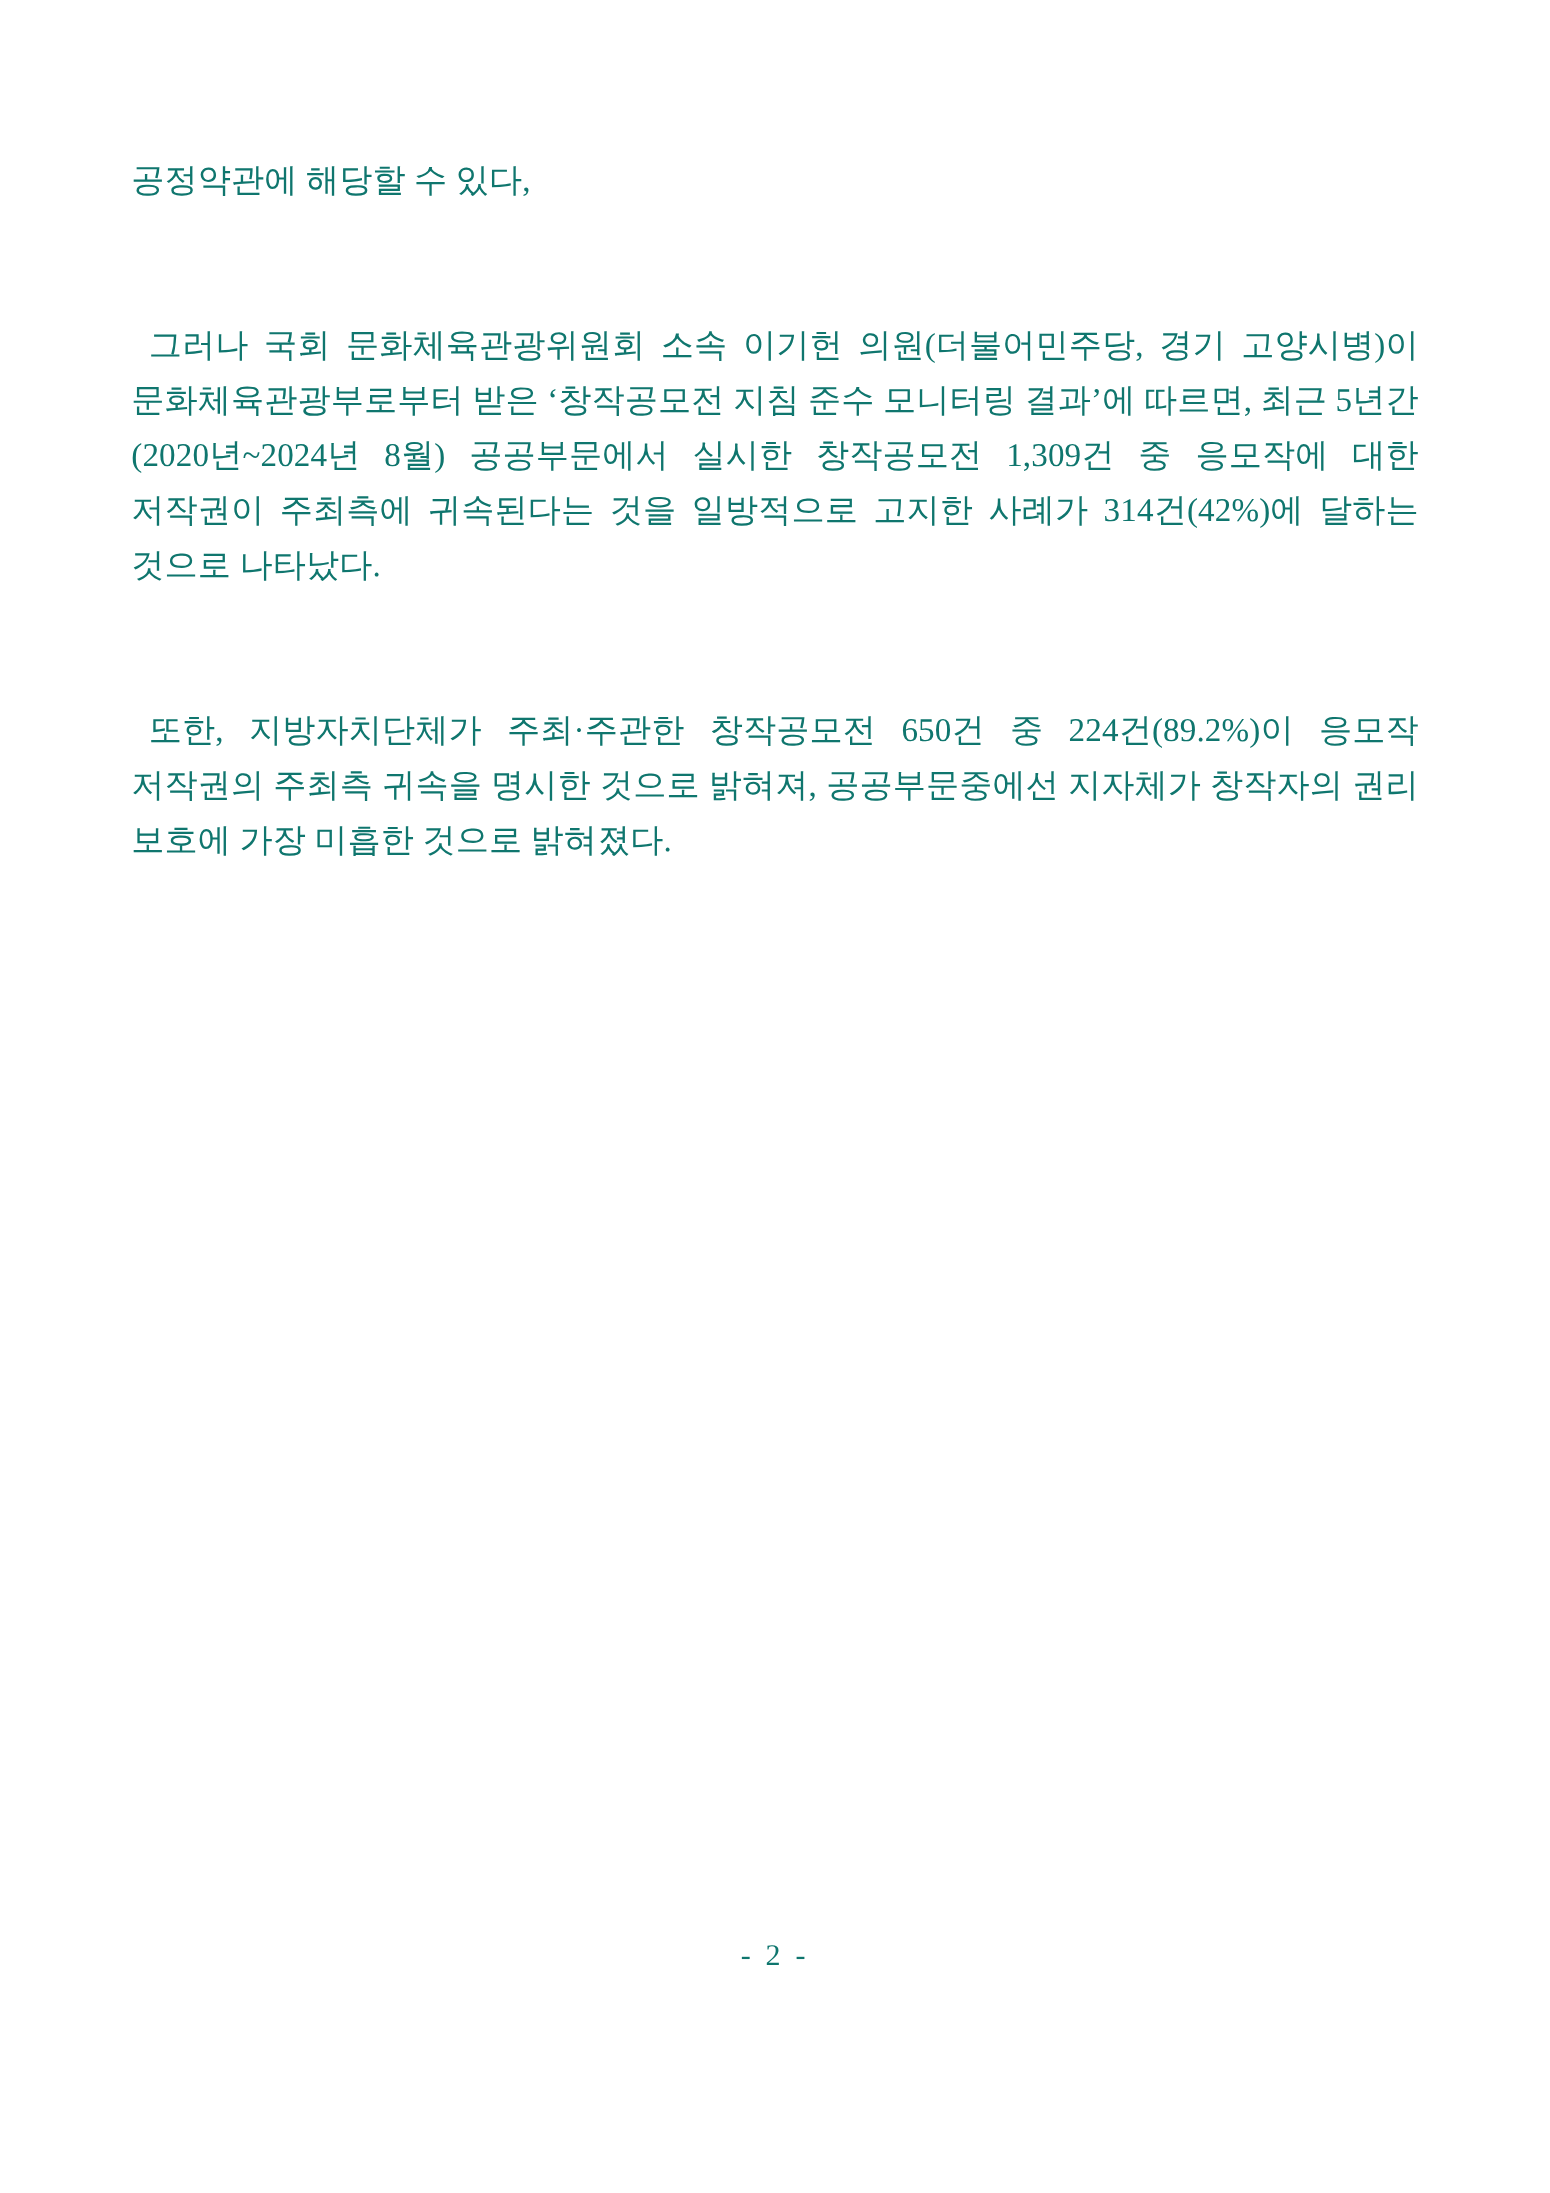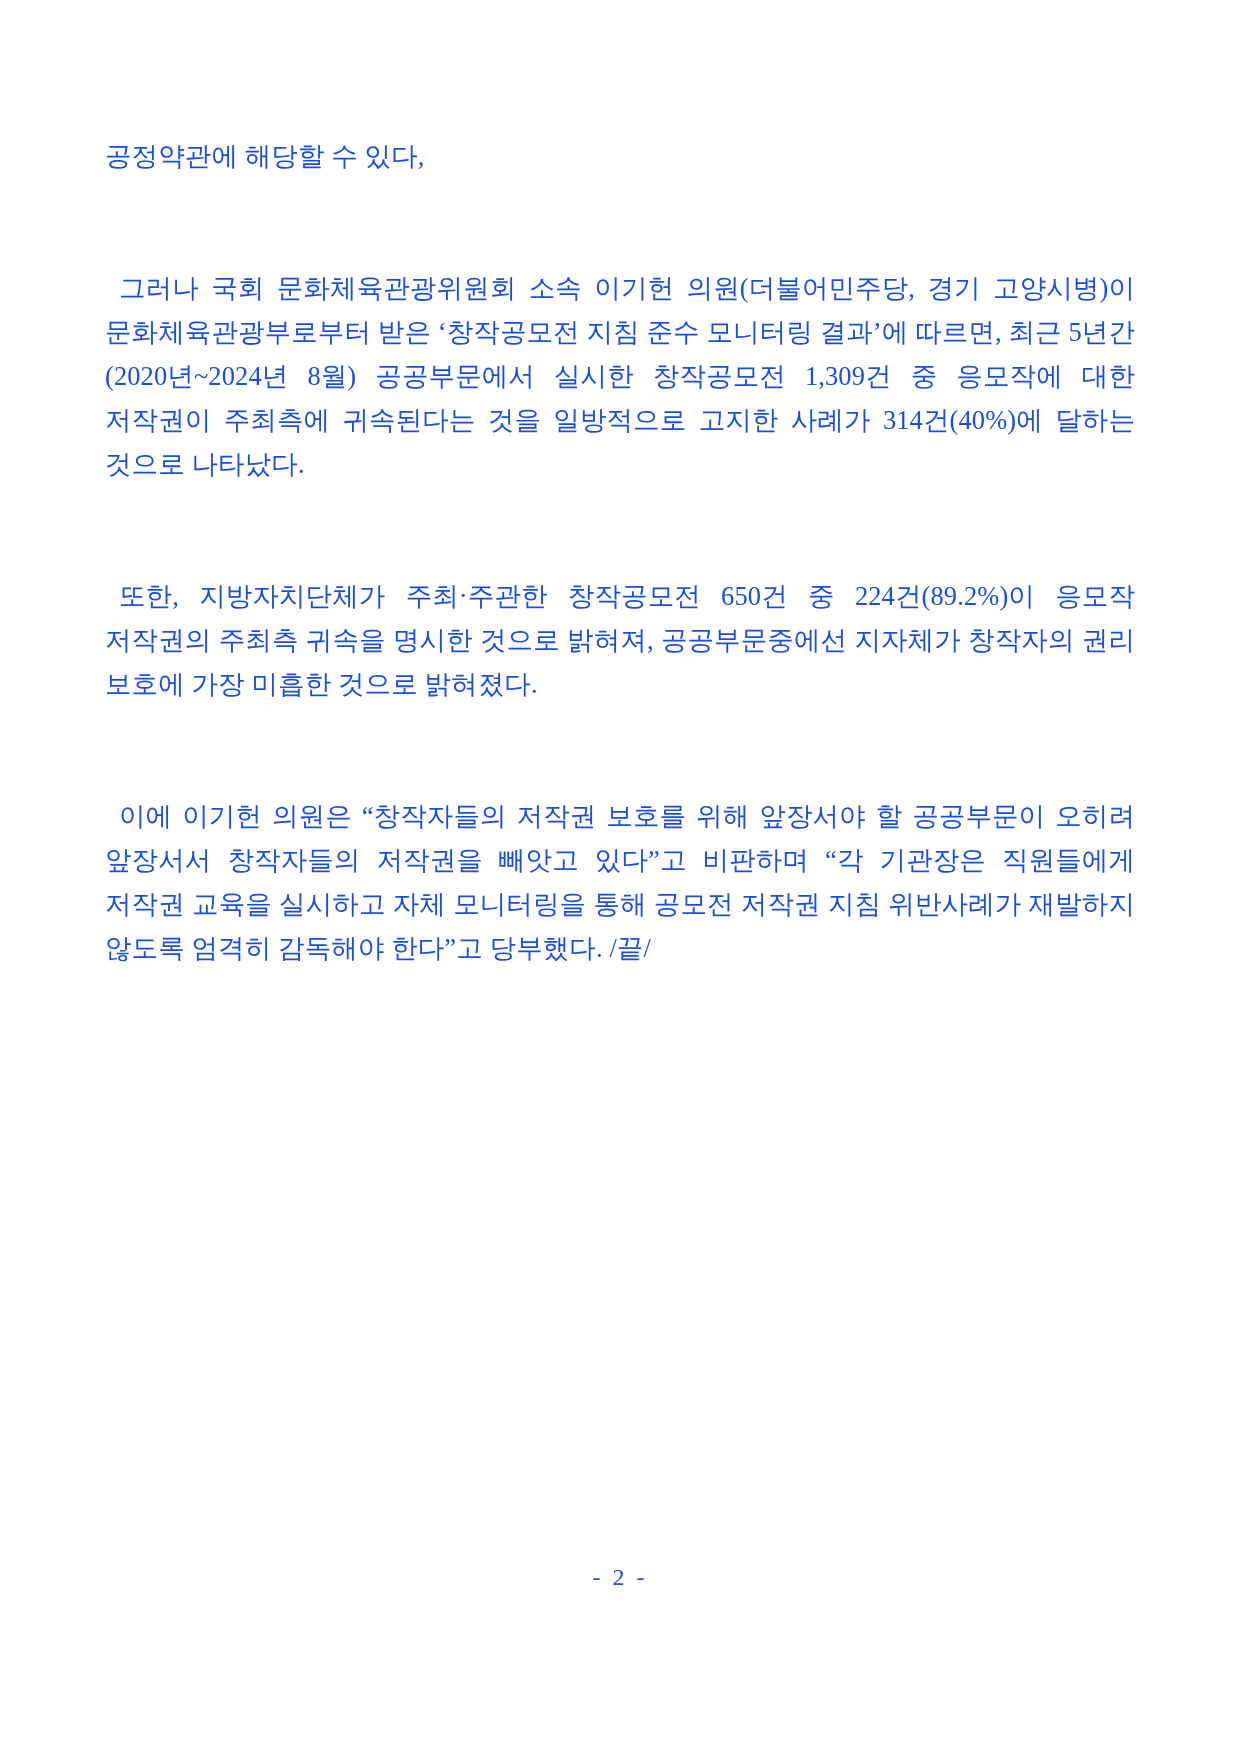--- a/index.html
+++ b/index.html
@@ -5,24 +5,24 @@
   html, body {
     margin: 0;
     padding: 0;
     background: #ffffff;
   }
   .page {
     position: relative;
     width: 1240px;
     height: 1630px;
     background: #ffffff;
-    margin: 16px auto;
+    margin: 4px auto;
     box-sizing: border-box;
     font-family: "Liberation Serif", "DejaVu Serif", serif;
-    color: #1d4ed8;
+    color: #0f766e;
   }
   .content {
     position: absolute;
     left: 105px;
     top: 118px;
     width: 1030px;
   }
   p.para {
     margin: 0 0 0 0;
     font-size: 26.5px;
@@ -54,29 +54,28 @@
 
 <div class="page">
 
   <div class="content">
 
     <p class="para">공정약관에 해당할 수 있다,</p>
     <div class="gap"></div>
 
     <div class="gap"></div>
 
-    <p class="para indent">그러나 국회 문화체육관광위원회 소속 이기헌 의원(더불어민주당, 경기 고양시병)이 문화체육관광부로부터 받은 ‘창작공모전 지침 준수 모니터링 결과’에 따르면, 최근 5년간(2020년~2024년 8월) 공공부문에서 실시한 창작공모전 1,309건 중 응모작에 대한 저작권이 주최측에 귀속된다는 것을 일방적으로 고지한 사례가 314건(40%)에 달하는 것으로 나타났다.</p>
+    <p class="para indent">그러나 국회 문화체육관광위원회 소속 이기헌 의원(더불어민주당, 경기 고양시병)이 문화체육관광부로부터 받은 ‘창작공모전 지침 준수 모니터링 결과’에 따르면, 최근 5년간(2020년~2024년 8월) 공공부문에서 실시한 창작공모전 1,309건 중 응모작에 대한 저작권이 주최측에 귀속된다는 것을 일방적으로 고지한 사례가 314건(42%)에 달하는 것으로 나타났다.</p>
     <div class="gap"></div>
 
     <div class="gap"></div>
 
     <p class="para indent">또한, 지방자치단체가 주최·주관한 창작공모전 650건 중 224건(89.2%)이 응모작 저작권의 주최측 귀속을 명시한 것으로 밝혀져, 공공부문중에선 지자체가 창작자의 권리 보호에 가장 미흡한 것으로 밝혀졌다.</p>
     <div class="gap"></div>
 
     <div class="gap"></div>
 
-    <p class="para indent">이에 이기헌 의원은 “창작자들의 저작권 보호를 위해 앞장서야 할 공공부문이 오히려 앞장서서 창작자들의 저작권을 빼앗고 있다”고 비판하며 “각 기관장은 직원들에게 저작권 교육을 실시하고 자체 모니터링을 통해 공모전 저작권 지침 위반사례가 재발하지 않도록 엄격히 감독해야 한다”고 당부했다. /끝/</p>
 
   </div>
 
   <div class="footer">- 2 -</div>
 
 </div>
 
 </body></html>

